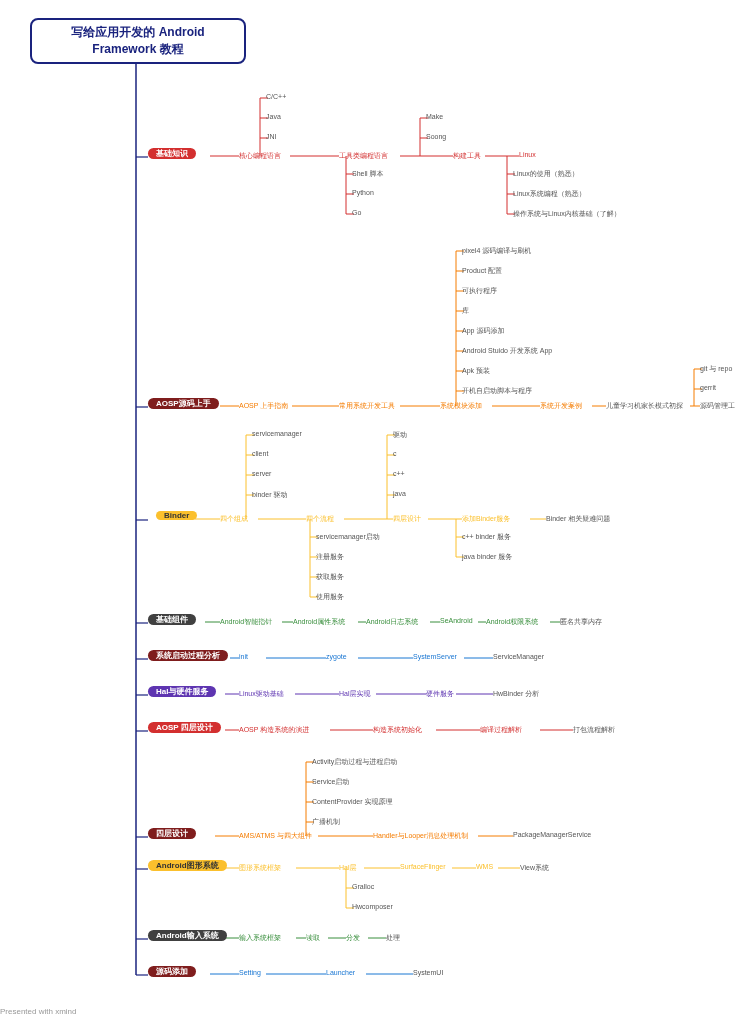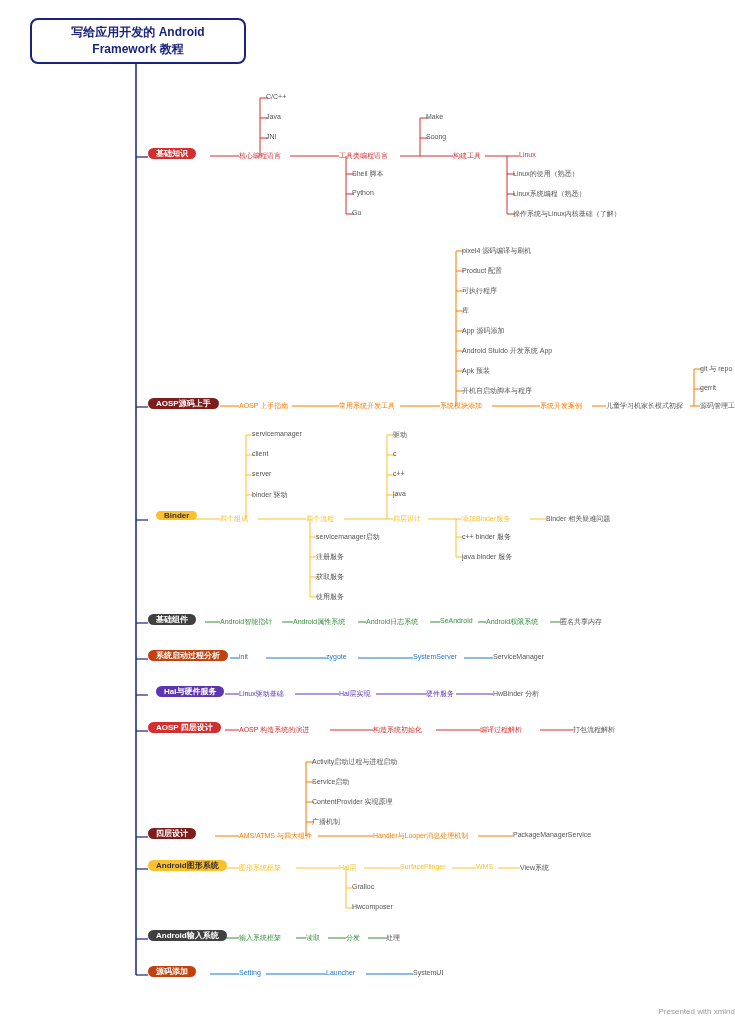--- a/index.html
+++ b/index.html
@@ -1,21 +1,21 @@
 <!DOCTYPE html>
 <html><head>
 <meta charset="utf-8">
 <style>
 body{margin:0;padding:0;background:#fff;font-family:-apple-system,sans-serif;font-size:7px;width:735px;height:1024px;position:relative}
 .svg-layer{position:absolute;top:0;left:0;width:735px;height:1024px;pointer-events:none}
 .root{position:absolute;left:30px;top:18px;width:212px;height:42px;border:2px solid #1a237e;border-radius:8px;display:flex;align-items:center;justify-content:center;text-align:center;font-size:12px;font-weight:700;color:#1a237e;line-height:1.4;background:#fff}
 .branch{position:absolute;padding:0 8px;border-radius:8px;font-size:8px;font-weight:600;color:#fff;white-space:nowrap}
-.orange{background:#7f1d1d}.blue{background:#c2410c}.purple{background:#5e35b1}.red{background:#d32f2f}.green{background:#404040}.yellow{background:#fbc02d;color:#333}
+.orange{background:#7f1d1d}.blue{background:#7f1d1d}.purple{background:#5e35b1}.red{background:#d32f2f}.green{background:#404040}.yellow{background:#fbc02d;color:#333}
 .node{position:absolute;font-size:7px;color:#555;white-space:nowrap}
-.footer{position:absolute;bottom:8px;left:0;right:0;text-align:right;font-size:8px;color:#999}
+.footer{position:absolute;bottom:8px;left:0;right:0;text-align:left;font-size:8px;color:#999}
 </style>
 </head>
 <body>
 
 <svg class="svg-layer" id="svg-canvas">
     <line x1="136" y1="62" x2="136" y2="975" stroke="#1a237e" stroke-width="1.5"></line>
     <path d="M136 157 Q 144 157 148 157" stroke="#1a237e" stroke-width="1.2" fill="none"></path>
     <path d="M136 407 Q 144 407 148 407" stroke="#1a237e" stroke-width="1.2" fill="none"></path>
     <path d="M136 520 Q 144 520 148 520" stroke="#1a237e" stroke-width="1.2" fill="none"></path>
     <path d="M136 623 Q 144 623 148 623" stroke="#1a237e" stroke-width="1.2" fill="none"></path>
@@ -129,21 +129,21 @@
     <line x1="346" y1="908" x2="354" y2="908" stroke="#fbc02d" stroke-width="1"></line>
   </svg>
 <div class="root">写给应用开发的 Android<br>Framework 教程</div>
 <div class="footer">Presented with xmind</div>
 
 <div class="branch red" style="left: 148px; top: 148px;">基础知识</div>
 <div class="branch orange" style="left: 148px; top: 398px;">AOSP源码上手</div>
 <div class="branch yellow" style="left: 148px; top: 511px; margin-left: 8px;">Binder</div>
 <div class="branch green" style="left: 148px; top: 614px;">基础组件</div>
 <div class="branch blue" style="left: 148px; top: 650px;">系统启动过程分析</div>
-<div class="branch purple" style="left: 148px; top: 686px; margin-left: 8px;">Hal与硬件服务</div>
+<div class="branch purple" style="left: 148px; top: 686px;">Hal与硬件服务</div>
 <div class="branch red" style="left: 148px; top: 722px;">AOSP 四层设计</div>
 <div class="branch orange" style="left: 148px; top: 828px;">四层设计</div>
 <div class="branch yellow" style="left: 148px; top: 860px;">Android图形系统</div>
 <div class="branch green" style="left: 148px; top: 930px;">Android输入系统</div>
 <div class="branch blue" style="left: 148px; top: 966px;">源码添加</div>
 <div class="node" style="left: 239px; top: 151px; color: rgb(211, 47, 47);">核心编程语言</div>
 <div class="node" style="left: 339px; top: 151px; color: rgb(211, 47, 47);">工具类编程语言</div>
 <div class="node" style="left: 453px; top: 151px; color: rgb(211, 47, 47);">构建工具</div>
 <div class="node" style="left: 519px; top: 151px; color: rgb(211, 47, 47);">Linux</div>
 <div class="node" style="left: 266px; top: 93px;">C/C++</div>

